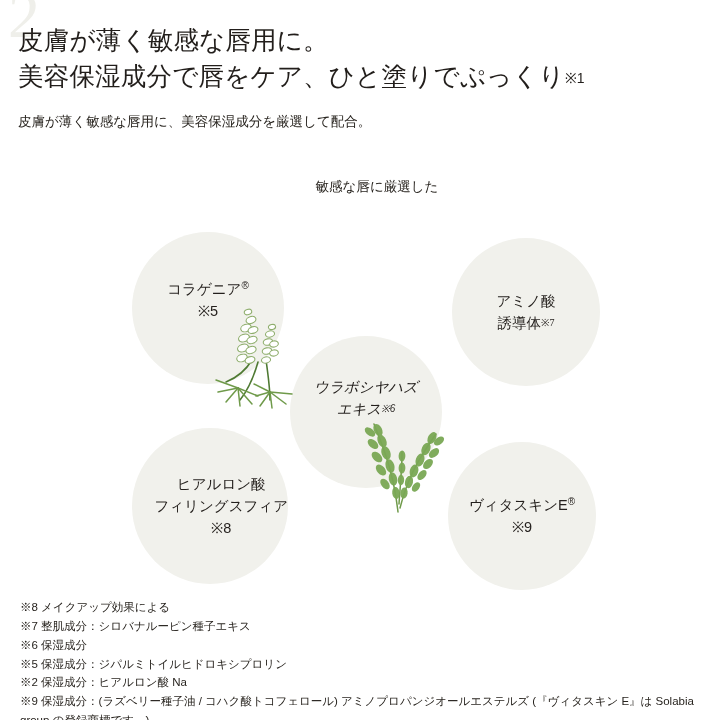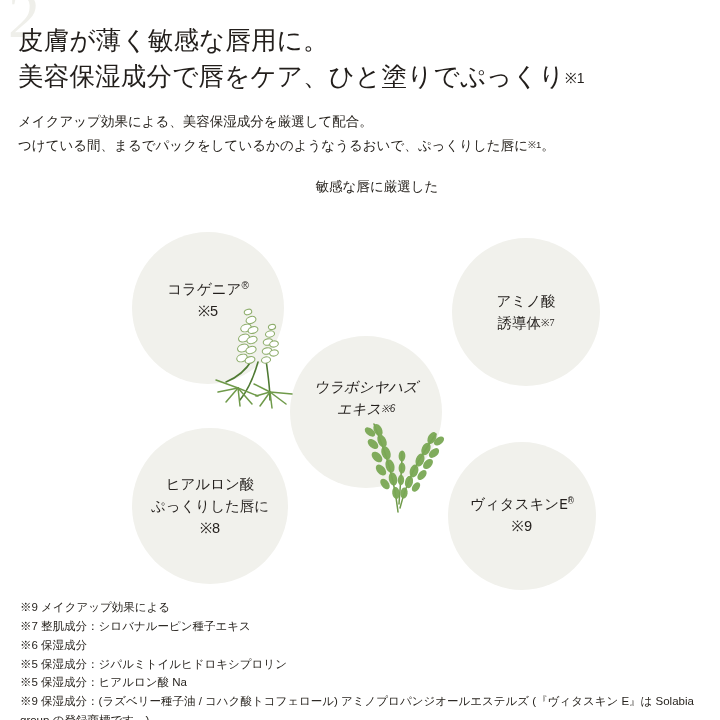--- a/index.html
+++ b/index.html
@@ -140,28 +140,28 @@
     width: 152px;
     height: 152px;
   }
   #bubble-urabo .label { transform: translateY(-14px); font-style: italic; }
 
   #bubble-hyaluron {
     left: 132px;
     top: 428px;
     width: 156px;
     height: 156px;
+    justify-content: flex-end;
   }
 
   #bubble-vitaskin {
     left: 448px;
     top: 442px;
     width: 148px;
     height: 148px;
-    font-family: Liberation Mono, monospace;
   }
 
   
   .illus {
     position: absolute;
     pointer-events: none;
   }
   #illus-lupine {
     left: 208px;
     top: 300px;
@@ -196,22 +196,21 @@
 <div class="page">
 
   <div class="watermark">2</div>
 
   <div class="headline">
     <div class="headline-line">皮膚が薄く敏感な唇用に。</div>
     <div class="headline-line"><span>美容保湿成分で唇をケア、ひと塗りでぷっくり</span><sup>※1</sup></div>
   </div>
 
   <div class="lead">
-    <div class="lead-line">メイクアップ効果による、美容保湿成分を厳選して配合。</div>
-    <div class="lead-line"><span>つけている間、まるでパックをしているかのようなうるおいで、ぷっくりした唇に</span><sup>※1</sup><span>。</span></div>
+    <div class="lead-line">皮膚が薄く敏感な唇用に、美容保湿成分を厳選して配合。</div>
   </div>
 
   <div class="subcaption">
     <div>敏感な唇に厳選した</div>
   </div>
 
   <div class="diagram">
 
     <div class="bubble" id="bubble-collagenia">
       <div class="label">
@@ -230,21 +229,21 @@
     <div class="bubble" id="bubble-urabo">
       <div class="label">
         <span>ウラボシヤハズ</span><br>
         <span>エキス</span><sup>※6</sup>
       </div>
     </div>
 
     <div class="bubble" id="bubble-hyaluron">
       <div class="label">
         <span>ヒアルロン酸</span><br>
-        <span>ぷっくりした唇に</span><br>
+        <span>フィリングスフィア</span><br>
         <span>※8</span>
       </div>
     </div>
 
     <div class="bubble" id="bubble-vitaskin">
       <div class="label">
         <span>ヴィタスキンE</span><span class="mark">®</span><br>
         <span>※9</span>
       </div>
     </div>
@@ -323,21 +322,21 @@
 
         <ellipse cx="50" cy="48" rx="3.4" ry="5.6" transform="rotate(2 50 48)"></ellipse>
         <ellipse cx="50" cy="60" rx="3.4" ry="5.6" transform="rotate(2 50 60)"></ellipse>
         <ellipse cx="49" cy="72" rx="3.2" ry="5.2" transform="rotate(2 49 72)"></ellipse>
       </g>
     </svg>
 
   </div>
 
   <div class="footnotes">
-    <div class="footnote">※9 メイクアップ効果による</div>
+    <div class="footnote">※8 メイクアップ効果による</div>
     <div class="footnote">※7 整肌成分：シロバナルーピン種子エキス</div>
     <div class="footnote">※6 保湿成分</div>
     <div class="footnote">※5 保湿成分：ジパルミトイルヒドロキシプロリン</div>
-    <div class="footnote">※5 保湿成分：ヒアルロン酸 Na</div>
+    <div class="footnote">※2 保湿成分：ヒアルロン酸 Na</div>
     <div class="footnote wrap">※9 保湿成分：(ラズベリー種子油 / コハク酸トコフェロール) アミノプロパンジオールエステルズ (『ヴィタスキン E』は Solabia group の登録商標です。)</div>
   </div>
 
 </div>
 
 </body></html>

